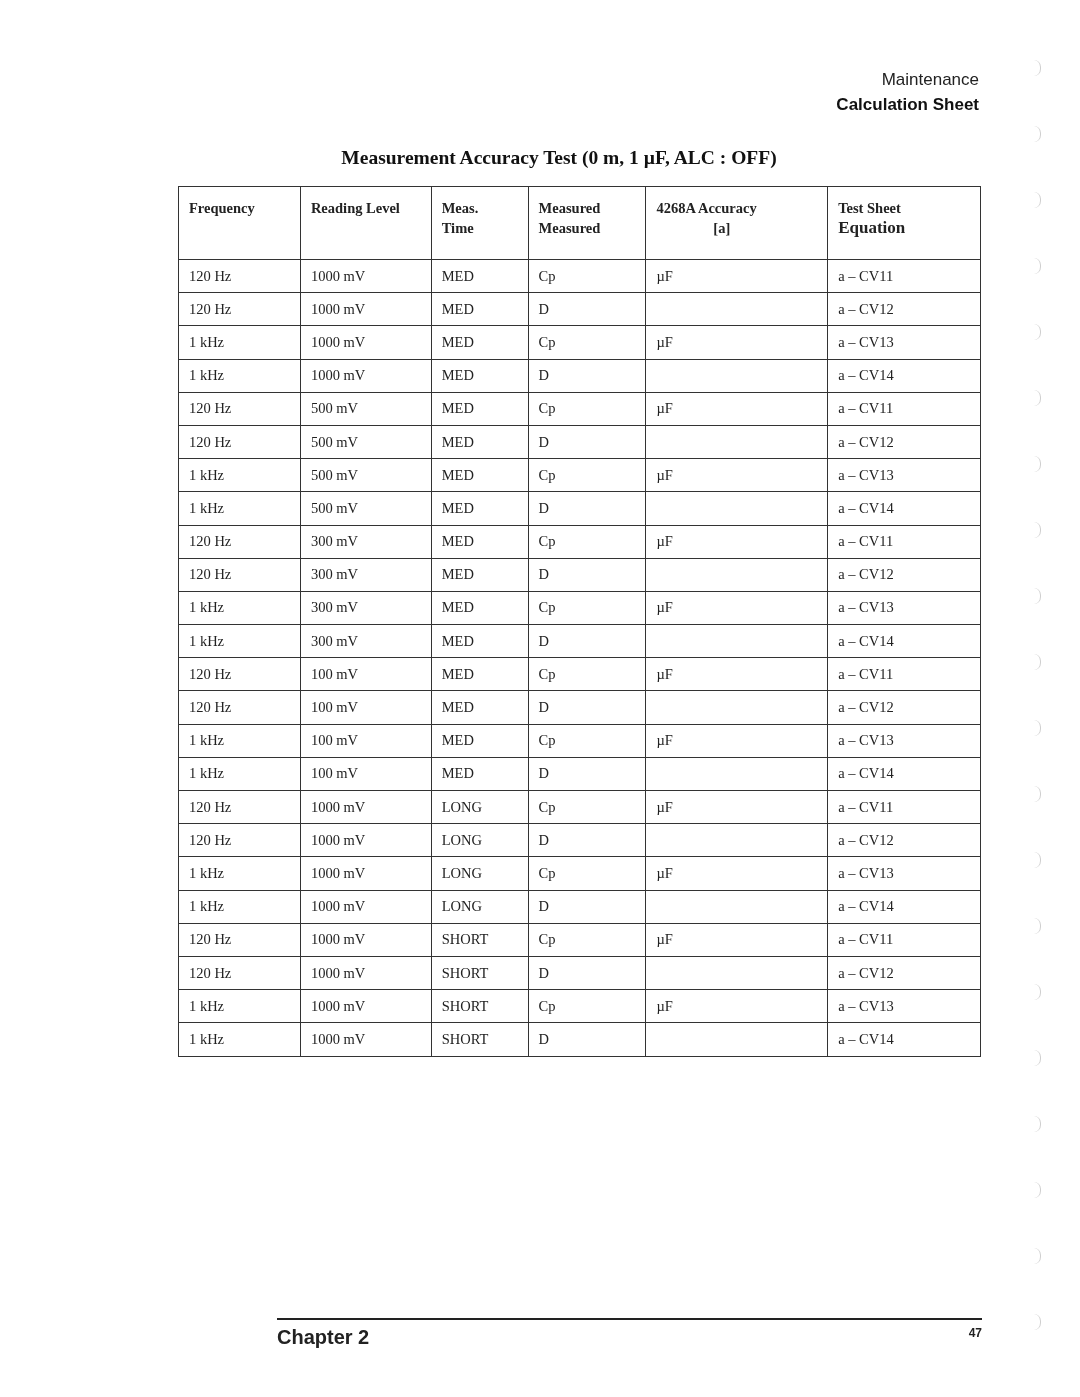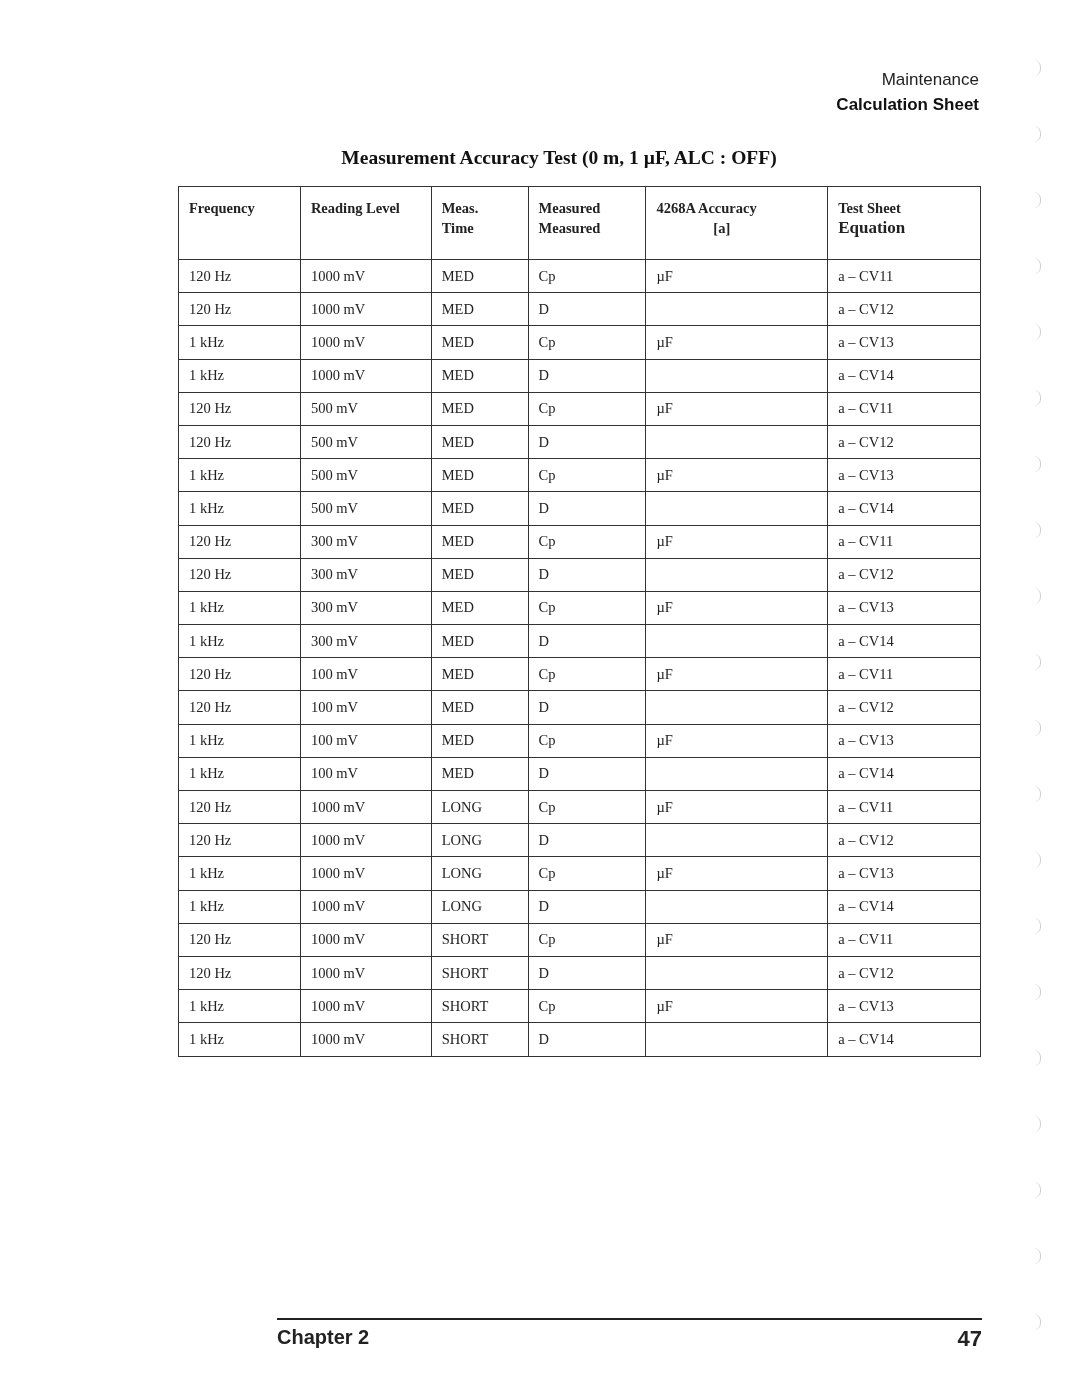--- a/index.html
+++ b/index.html
@@ -16,21 +16,21 @@
     table.sheet th { height: 61px; vertical-align: top; padding-top: 11px; font-weight: bold; font-size: 14.5px; line-height: 20px; }
     table.sheet td { height: 32.2px; }
     th .big { font-size: 17px; text-align: center; }
     td.reading { text-align: right; padding-right: 10px; }
     col.c1 { width: 122px; } col.c2 { width: 131px; } col.c3 { width: 97px; }
     col.c4 { width: 118px; } col.c5 { width: 182px; } col.c6 { width: 153px; }
     .footer-rule { position: absolute; left: 277px; top: 1318px; width: 705px; height: 0; border-top: 2px solid #222; }
     .footer-chapter { position: absolute; left: 277px; top: 1326px; font-family: "Liberation Sans", sans-serif;
       font-size: 20px; font-weight: bold; color: #222; }
     .footer-page { position: absolute; right: 98px; top: 1326px; font-family: "Liberation Sans", sans-serif;
-      font-size: 22px; font-weight: bold; color: #222; }
+      font-size: 12px; font-weight: bold; color: #222; }
     .holes { position: absolute; right: 32px; top: 60px; width: 14px; height: 1320px; }
     .hole { position: absolute; left: 0; width: 6px; height: 16px; border-right: 1px solid #bbb;
       border-radius: 0 10px 10px 0; opacity: 0.7; }
   </style>
 </head>
 <body>
 
 <div class="hdr-section">Maintenance</div>
 <div class="hdr-sub">Calculation Sheet</div>
 

